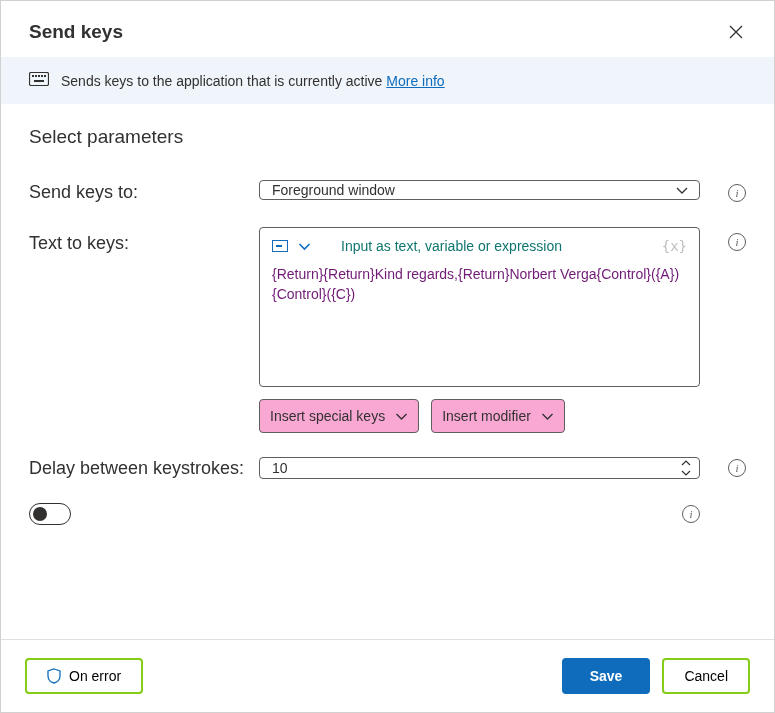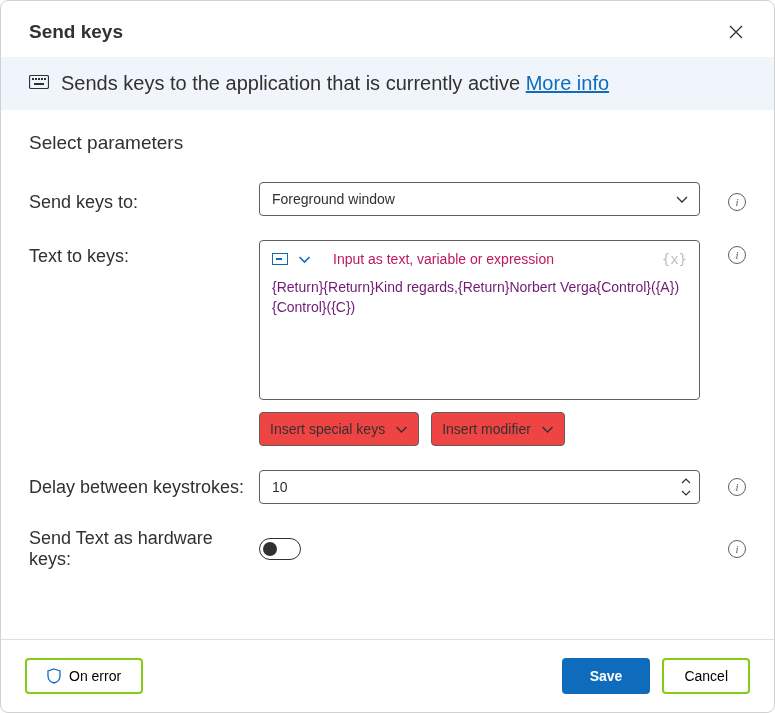--- a/index.html
+++ b/index.html
@@ -9,21 +9,21 @@
   color: #323130;
   background: #fff;
   width: 775px;
   height: 713px;
   overflow: hidden;
 }
 .dialog {
   width: 775px;
   height: 713px;
   border: 1px solid #d1d1d1;
-  border-radius: 8px;
+  border-radius: 0;
   display: flex;
   flex-direction: column;
   position: relative;
 }
 .header {
   display: flex;
   align-items: center;
   justify-content: space-between;
   padding: 20px 28px 14px 28px;
 }
@@ -42,21 +42,21 @@
 .info-banner {
   background: #eff5fb;
   padding: 15px 28px;
   display: flex;
   align-items: center;
   gap: 12px;
 }
 .kbd-icon {
   display:inline-block;
 }
-.info-text { font-size: 20px; color: #323130; }
+.info-text { font-size: 14px; color: #323130; }
 .link { color: #0f6cbd; text-decoration: underline; cursor: pointer; }
 .content {
   padding: 22px 28px 10px 28px;
   flex: 1;
   overflow: auto;
 }
 .section-title {
   font-size: 19px;
   font-weight: 400;
   color: #323130;
@@ -69,21 +69,21 @@
   margin-bottom: 24px;
 }
 .row-center { align-items: center; }
 .label { font-size: 18px; color: #323130; padding-top: 6px; }
 .field-col { display: flex; flex-direction: column; gap: 12px; }
 .info-col { display:flex; justify-content:flex-end; align-items:flex-start; padding-top:6px;}
 .select-wrap {
   position: relative;
   border: 1px solid #605e5c;
   border-radius: 4px;
-  height: 34px;
+  height: 20px;
   display: flex;
   align-items: center;
   padding: 0 36px 0 12px;
   background: #fff;
   cursor: pointer;
 }
 .select-wrap .chev {
   position: absolute;
   right: 10px;
   top: 50%;
@@ -106,44 +106,44 @@
 .box-icon {
   width: 16px; height: 12px;
   border: 1.5px solid #0f6cbd;
   position: relative;
 }
 .box-icon::after {
   content:"";
   position:absolute; width:6px; height:1.5px; background:#0f6cbd;
   left:3px; top:4px;
 }
-.placeholder { color: #be185d; font-size: 14px; margin-left: 12px;}
+.placeholder { color: #0f766e; font-size: 14px; margin-left: 20px;}
 .var-badge {
   position:absolute; right:0; top:0;
   color: #bdbdbd; font-size: 14px; font-family: monospace;
 }
 .text-content { font-size: 14px; line-height: 1.45; color:#701a75; word-break: break-word;}
 .dropdown-btns { display:flex; gap:12px; }
 .dd-btn {
   border: 1px solid #605e5c;
   border-radius: 4px;
   height: 34px;
   padding: 0 10px;
   display: inline-flex;
   align-items: center;
   gap: 10px;
-  background:#ef4444;
+  background:#f9a8d4;
   cursor:pointer;
   font-size:14px;
 }
 .spin-wrap {
   position: relative;
   border: 1px solid #605e5c;
   border-radius: 4px;
-  height: 34px;
+  height: 22px;
   display: flex;
   align-items: center;
   padding: 0 30px 0 12px;
   background:#fff;
 }
 .spin-btns {
   position:absolute; right:6px; top:0; bottom:0;
   display:flex; flex-direction:column; justify-content:center; gap:0px;
 }
 .spin-btn { width:14px; height:12px; display:flex; align-items:center; justify-content:center; cursor:pointer;}
@@ -307,21 +307,20 @@
               </div>
           </div>
         </div>
       </div>
       <div class="info-col" style="padding-top:0; align-items:center;">
           <div class="info-circle">i</div>
         </div>
     </div>
 
     <div class="row row-center">
-      <div class="label" style="padding-top:0">Send Text as hardware keys:</div>
       <div class="field-col">
         <div class="toggle">
           <div class="knob"></div>
         </div>
       </div>
       <div class="info-col" style="padding-top:0; align-items:center;">
           <div class="info-circle">i</div>
         </div>
     </div>
 

